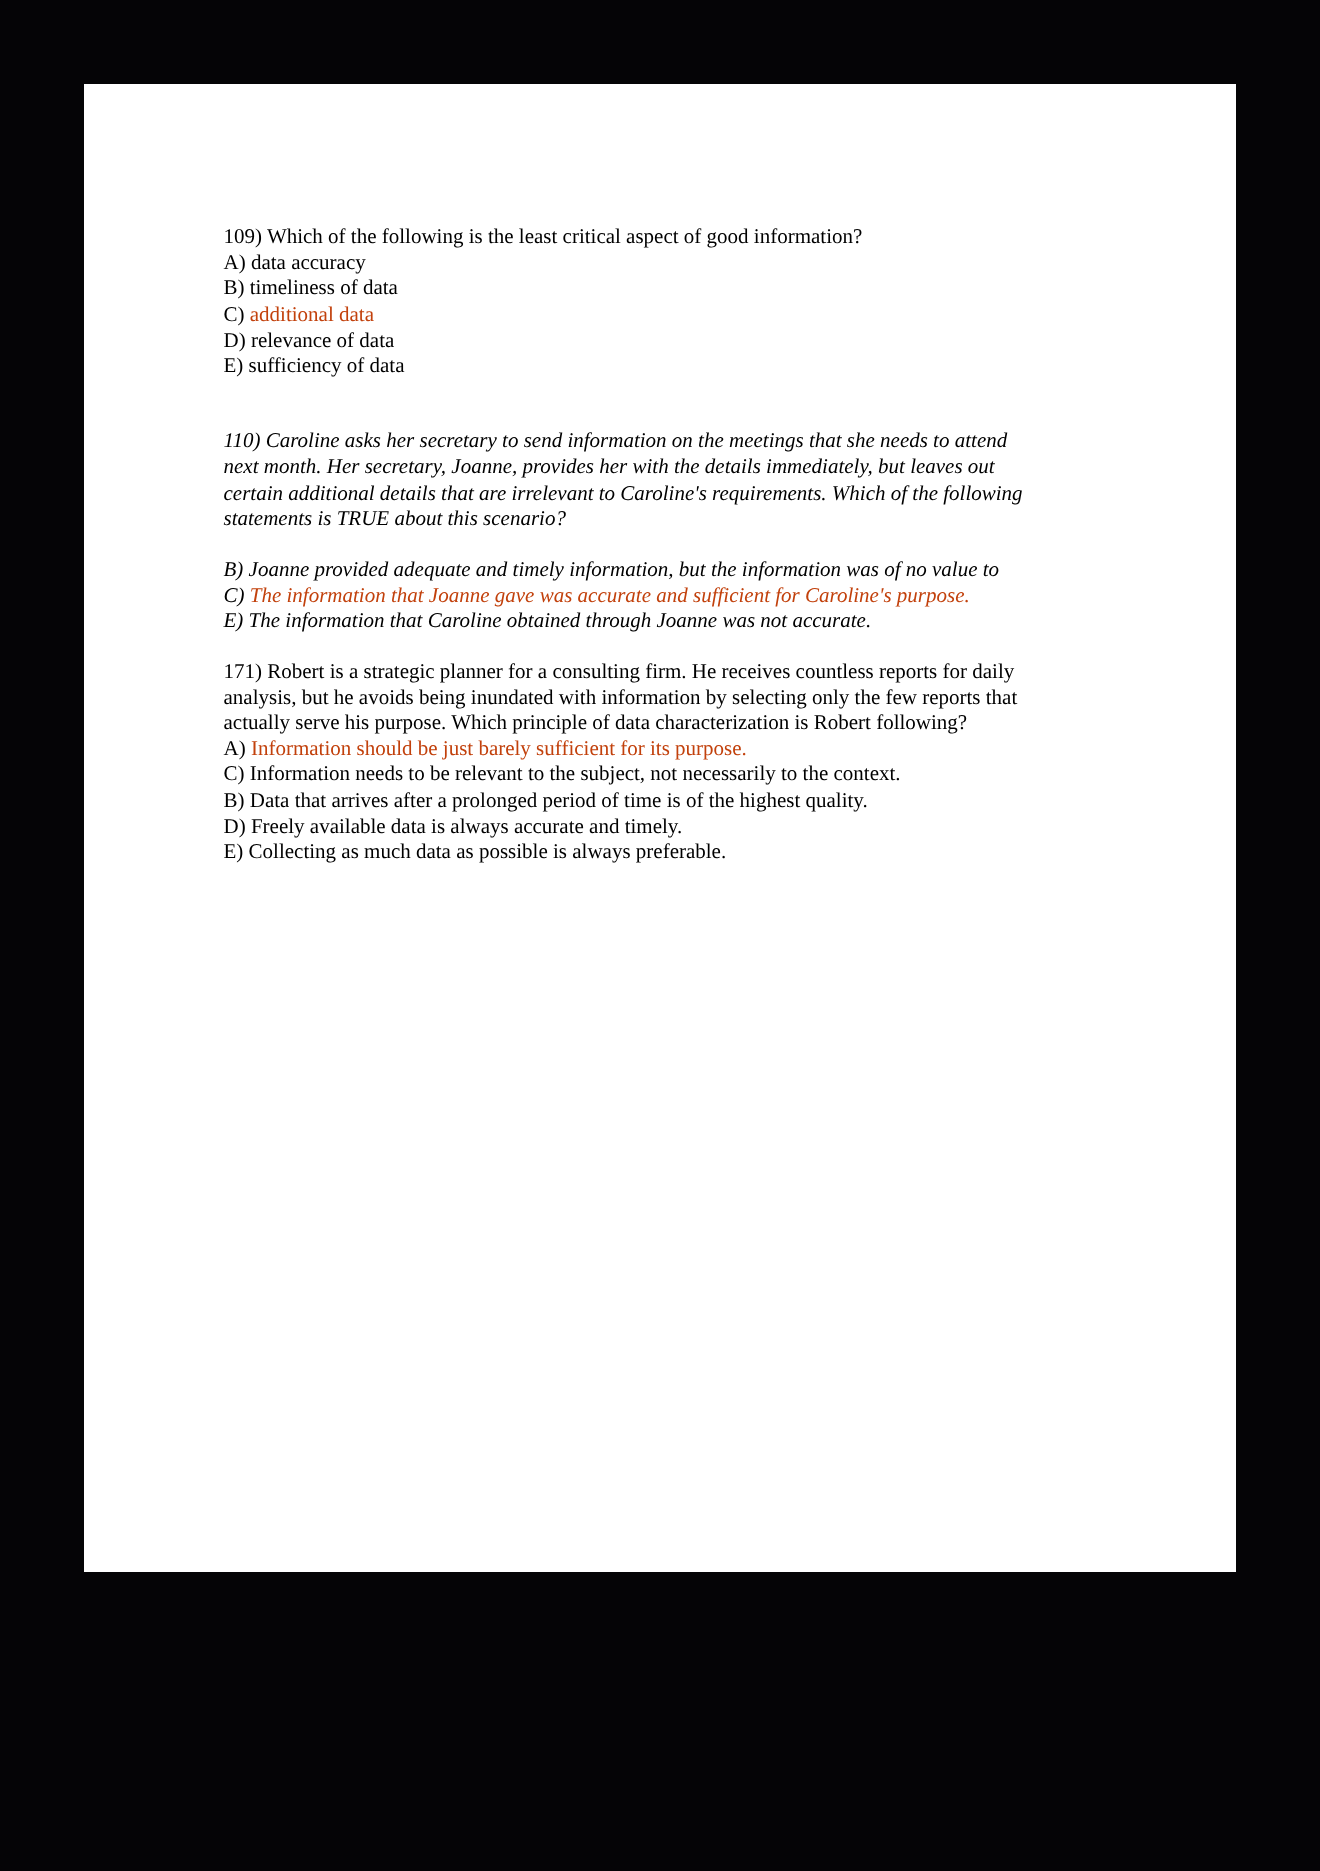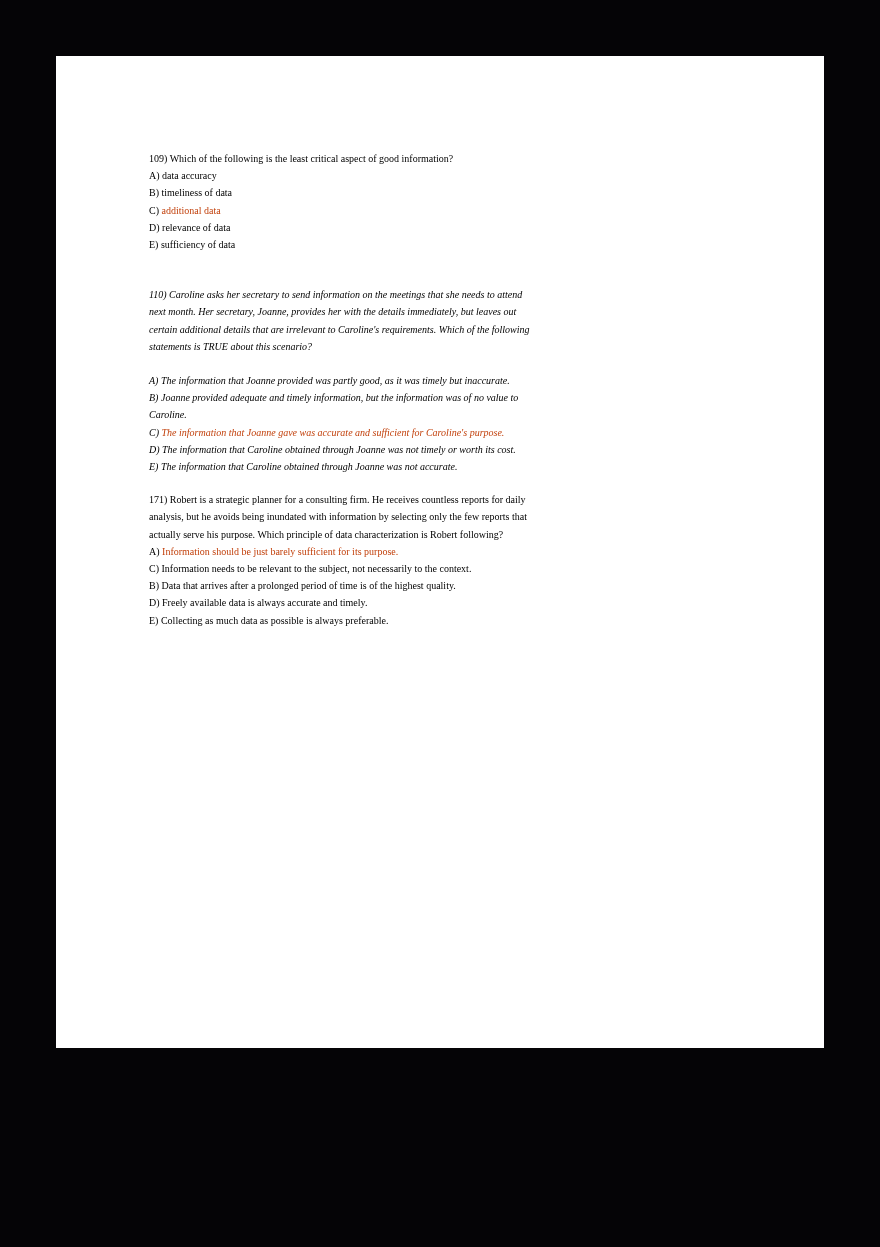--- a/index.html
+++ b/index.html
@@ -20,21 +20,21 @@
       width: 768px;
       height: 992px;
       background: #ffffff;
     }
     .content {
       position: absolute;
       left: 93px;
       top: 94px;
       width: 580px;
       font-family: "Liberation Serif", "DejaVu Serif", serif;
-      font-size: 10px;
+      font-size: 14px;
       line-height: 17.2px;
       color: #000000;
     }
     .question {
       margin: 0;
     }
     .q109 { margin-bottom: 33px; }
     .q110 { margin-bottom: 16px; font-style: italic; }
     .line {
       display: block;
@@ -62,25 +62,22 @@
       <span class="line"><span>D)</span> <span>relevance of data</span></span>
       <span class="line"><span>E)</span> <span>sufficiency of data</span></span>
     </div>
 
     <div class="question q110">
       <span class="line"><span>110)</span> <span>Caroline asks her secretary to send information on the meetings that she needs to attend</span></span>
       <span class="line">next month. Her secretary, Joanne, provides her with the details immediately, but leaves out</span>
       <span class="line">certain additional details that are irrelevant to Caroline's requirements. Which of the following</span>
       <span class="line">statements is TRUE about this scenario?</span>
       <span class="gap"></span>
-      <span class="line"><span>A)</span> <span>The information that Joanne provided was partly good, as it was timely but inaccurate.</span></span>
       <span class="line"><span>B)</span> <span>Joanne provided adequate and timely information, but the information was of no value to</span></span>
-      <span class="line">Caroline.</span>
       <span class="line"><span>C)</span> <span class="correct">The information that Joanne gave was accurate and sufficient for Caroline's purpose.</span></span>
-      <span class="line"><span>D)</span> <span>The information that Caroline obtained through Joanne was not timely or worth its cost.</span></span>
       <span class="line"><span>E)</span> <span>The information that Caroline obtained through Joanne was not accurate.</span></span>
     </div>
 
     <div class="question q111">
       <span class="line"><span>171)</span> <span>Robert is a strategic planner for a consulting firm. He receives countless reports for daily</span></span>
       <span class="line">analysis, but he avoids being inundated with information by selecting only the few reports that</span>
       <span class="line">actually serve his purpose. Which principle of data characterization is Robert following?</span>
       <span class="line"><span>A)</span> <span class="correct">Information should be just barely sufficient for its purpose.</span></span>
       <span class="line"><span>C)</span> <span>Information needs to be relevant to the subject, not necessarily to the context.</span></span>
       <span class="line"><span>B)</span> <span>Data that arrives after a prolonged period of time is of the highest quality.</span></span>

